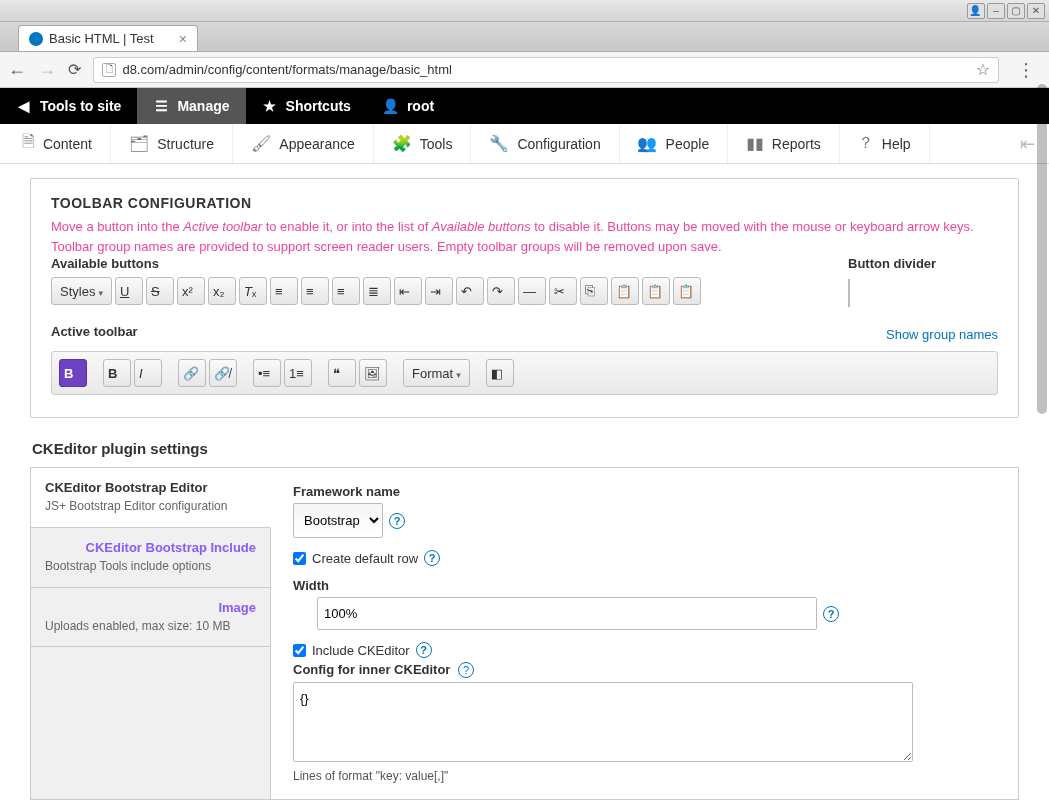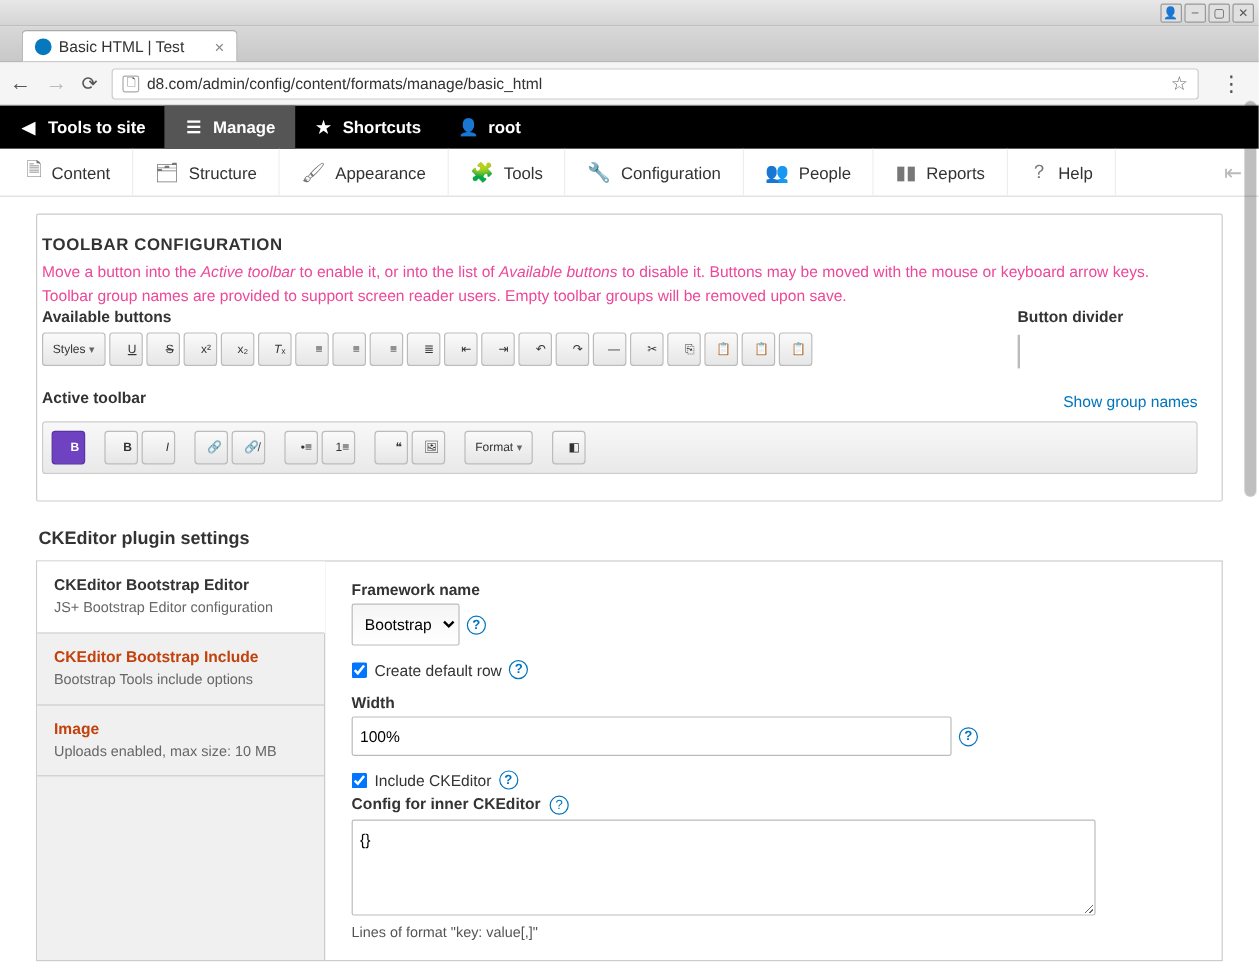--- a/index.html
+++ b/index.html
@@ -29,31 +29,31 @@
 .icon-sm { width: 16px; height: 16px; display: inline-flex; align-items: center; justify-content: center; }
 
 
 .admin-menu { background: #fff; height: 40px; display: flex; align-items: center; border-bottom: 1px solid #ddd; padding-left: 4px; }
 .menu-item { display: flex; align-items: center; gap: 8px; padding: 0 18px; height: 100%; color: #333; font-size: 14px; border-right: 1px solid #eee; }
 .menu-item .micon { color: #777; font-size: 16px; }
 .collapse-arrow { margin-left: auto; padding: 0 14px; color: #bbb; font-size: 18px; }
 
 
 .page { padding: 14px 30px 20px 30px; position: relative; }
-.config-box { border: 1px solid #ccc; border-radius: 2px; padding: 16px 20px 22px 4px; background: #fff; }
+.config-box { border: 1px solid #ccc; border-radius: 2px; padding: 16px 20px 22px 20px; background: #fff; }
 .section-title { font-weight: bold; font-size: 14px; letter-spacing: 0.5px; text-transform: uppercase; margin-bottom: 6px; }
 .section-desc { color: #ec4899; line-height: 1.5; }
 .section-desc em { font-style: italic; }
 
 .toolbar-row { display: flex; justify-content: space-between; align-items: flex-start; }
 .toolbar-col { flex: 1; }
 .label-heavy { font-weight: bold; margin-bottom: 6px; display: block; }
 
 .btnbar { display: flex; gap: 3px; flex-wrap: wrap; }
-.ckbtn { border: 1px solid #bbb; background: linear-gradient(#fafafa, #e6e6e6); border-radius: 3px; min-width: 28px; height: 28px; display: inline-flex; align-items: center; justify-content: flex-end; font-size: 10px; color: #333; padding: 0 4px; }
+.ckbtn { border: 1px solid #bbb; background: linear-gradient(#fafafa, #e6e6e6); border-radius: 3px; min-width: 28px; height: 28px; display: inline-flex; align-items: center; justify-content: flex-start; font-size: 13px; color: #333; padding: 0 4px; }
 .ckbtn.txt { padding: 0 8px; }
 .ckbtn .caret::after { content: "▾"; font-size: 9px; margin-left: 3px; color: #666; }
 
 .divider-col { width: 150px; text-align: left; }
 .btn-divider { display: inline-block; width: 2px; height: 28px; background: #bbb; margin-top: 2px; }
 
 .active-row { display: flex; justify-content: space-between; align-items: center; margin-top: 14px; }
 .link { color: #0074bd; }
 
 .active-toolbar-container { border: 1px solid #ccc; background: linear-gradient(#f8f8f8, #e9e9e9); border-radius: 3px; padding: 6px; margin-top: 6px; display: flex; gap: 3px; }
@@ -62,28 +62,28 @@
 .ckbtn.purple { background: #6f42c1; color: #fff; border-color: #5a32a3; }
 
 .h3 { font-weight: bold; font-size: 15px; margin: 22px 0 10px 2px; }
 
 
 .vtabs { display: flex; border: 1px solid #ccc; background: #fff; }
 .vtabs-list { width: 240px; background: #f0f0f0; border-right: 1px solid #ccc; }
 .vtab { padding: 12px 14px; border-bottom: 1px solid #ccc; }
 .vtab.active { background: #fff; border-right: 1px solid #fff; margin-right: -1px; }
 .vtab .vtitle { font-weight: bold; color: #333; margin-bottom: 3px; }
-.vtab:not(.active) .vtitle { color: #c2410c; }
+.vtab:not(.active) .vtitle { color: #8b5cf6; text-align: right; }
 .vtab .vsummary { color: #666; font-size: 12px; line-height: 1.4; }
 
 .vtabs-pane { flex: 1; padding: 16px 22px; }
 .form-label { font-weight: bold; display: block; margin-bottom: 4px; }
 .inline-row { display: flex; align-items: center; gap: 6px; margin-bottom: 12px; }
 select, input[type=text], textarea { border: 1px solid #bbb; border-radius: 2px; padding: 8px 6px; font-family: inherit; font-size: 13px; background: linear-gradient(#f5f5f5,#fff); }
-input[type=text] { background: #fff; }
+input[type=text] { background: #fff; margin-left: 24px; }
 textarea { background: #fff; width: 620px; height: 80px; resize: both; }
 .help-q { display: inline-flex; width: 16px; height: 16px; border: 1px solid #0074bd; color: #0074bd; border-radius: 50%; align-items: center; justify-content: center; font-size: 11px; font-weight: bold; }
 .check-row { display: flex; align-items: center; gap: 6px; margin-bottom: 4px; }
 .check-desc { color: #555; font-size: 12px; margin-left: 20px; margin-bottom: 12px; }
 .input-wide { width: 500px; }
 .hint { color: #555; font-size: 12px; margin-top: 4px; }
 
 .scrollbar-fake { position: fixed; right: 2px; top: 84px; width: 10px; height: 330px; background: rgba(0,0,0,0.25); border-radius: 5px; }
 </style>
 </head>

